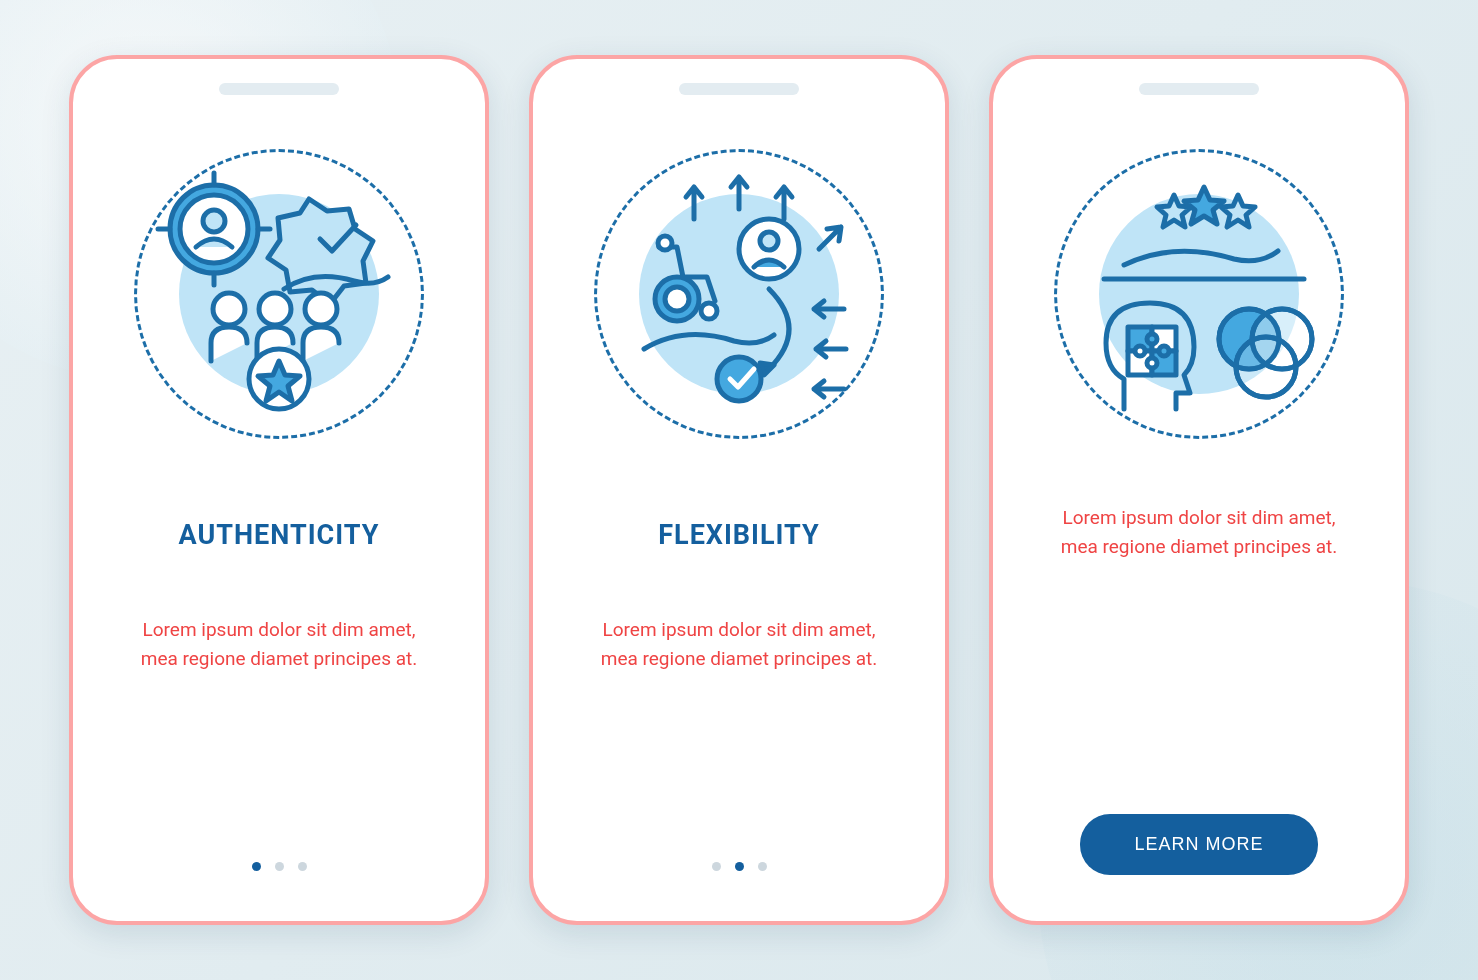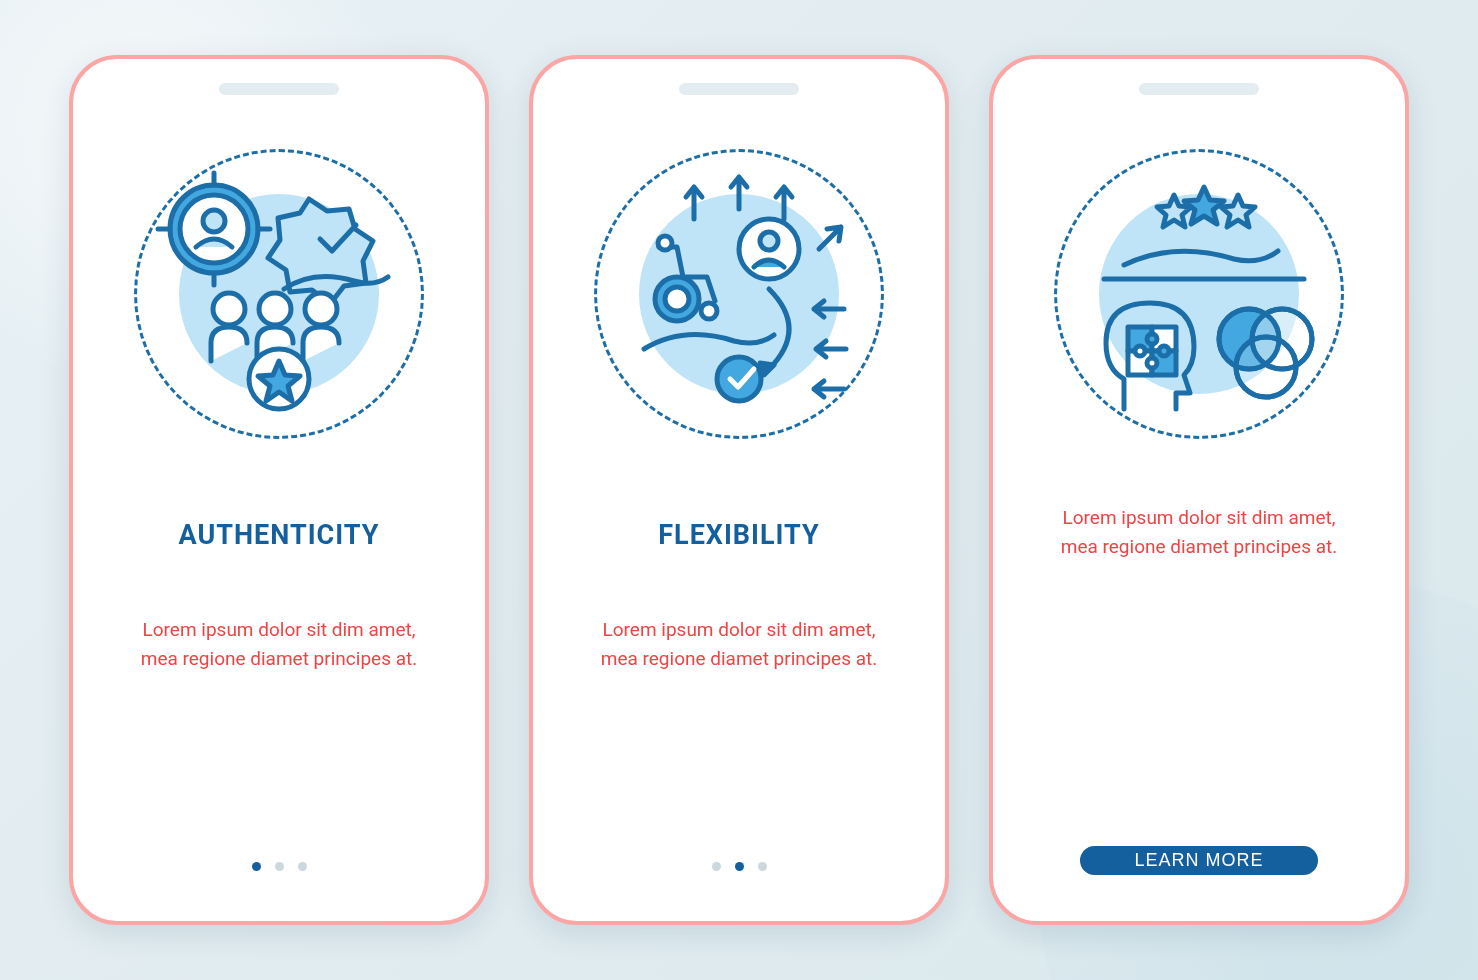--- a/index.html
+++ b/index.html
@@ -120,21 +120,21 @@
   }
   .dot.active { background: #145f9e; }
 
   .cta {
     margin-top: auto;
     margin-bottom: 6px;
     background: #145f9e;
     color: #fff;
     border: none;
     border-radius: 30px;
-    padding: 4px 54px;
+    padding: 20px 54px;
     font-size: 18px;
     font-weight: 500;
     letter-spacing: 1px;
     cursor: pointer;
   }
 </style>
 </head>
 <body>
 
 <div class="phone">

